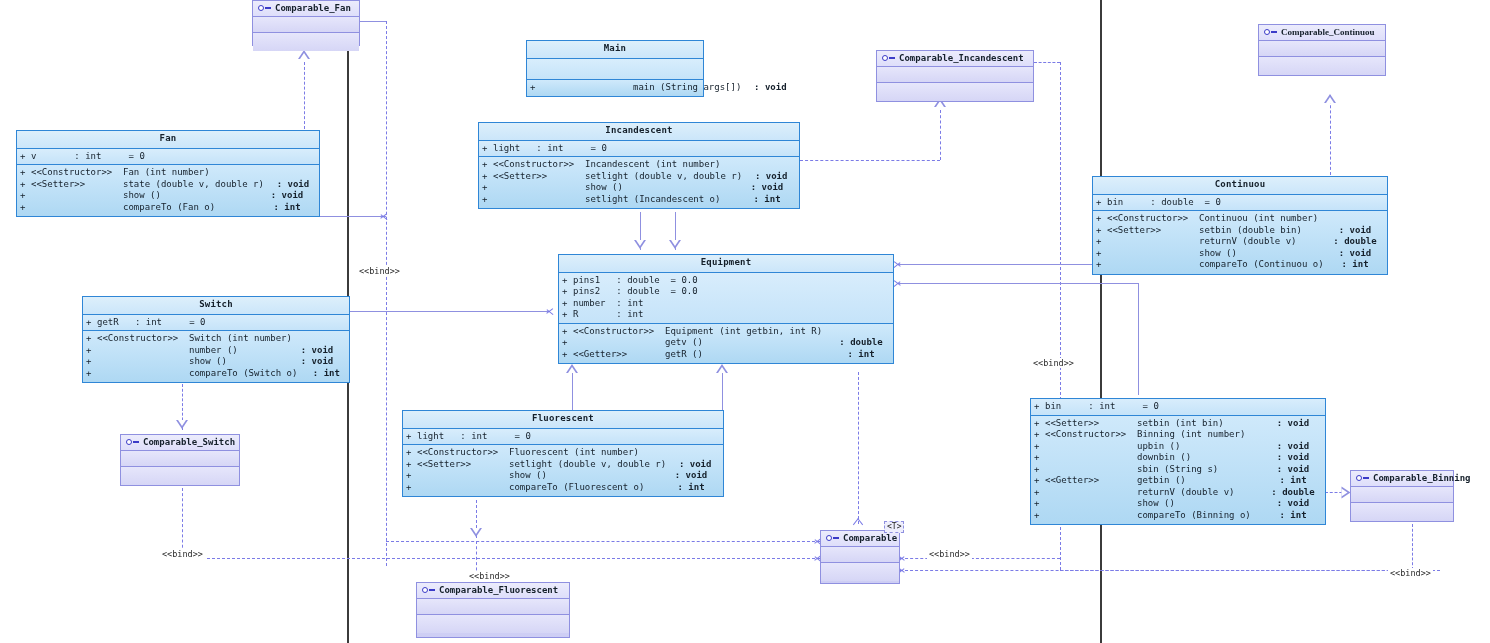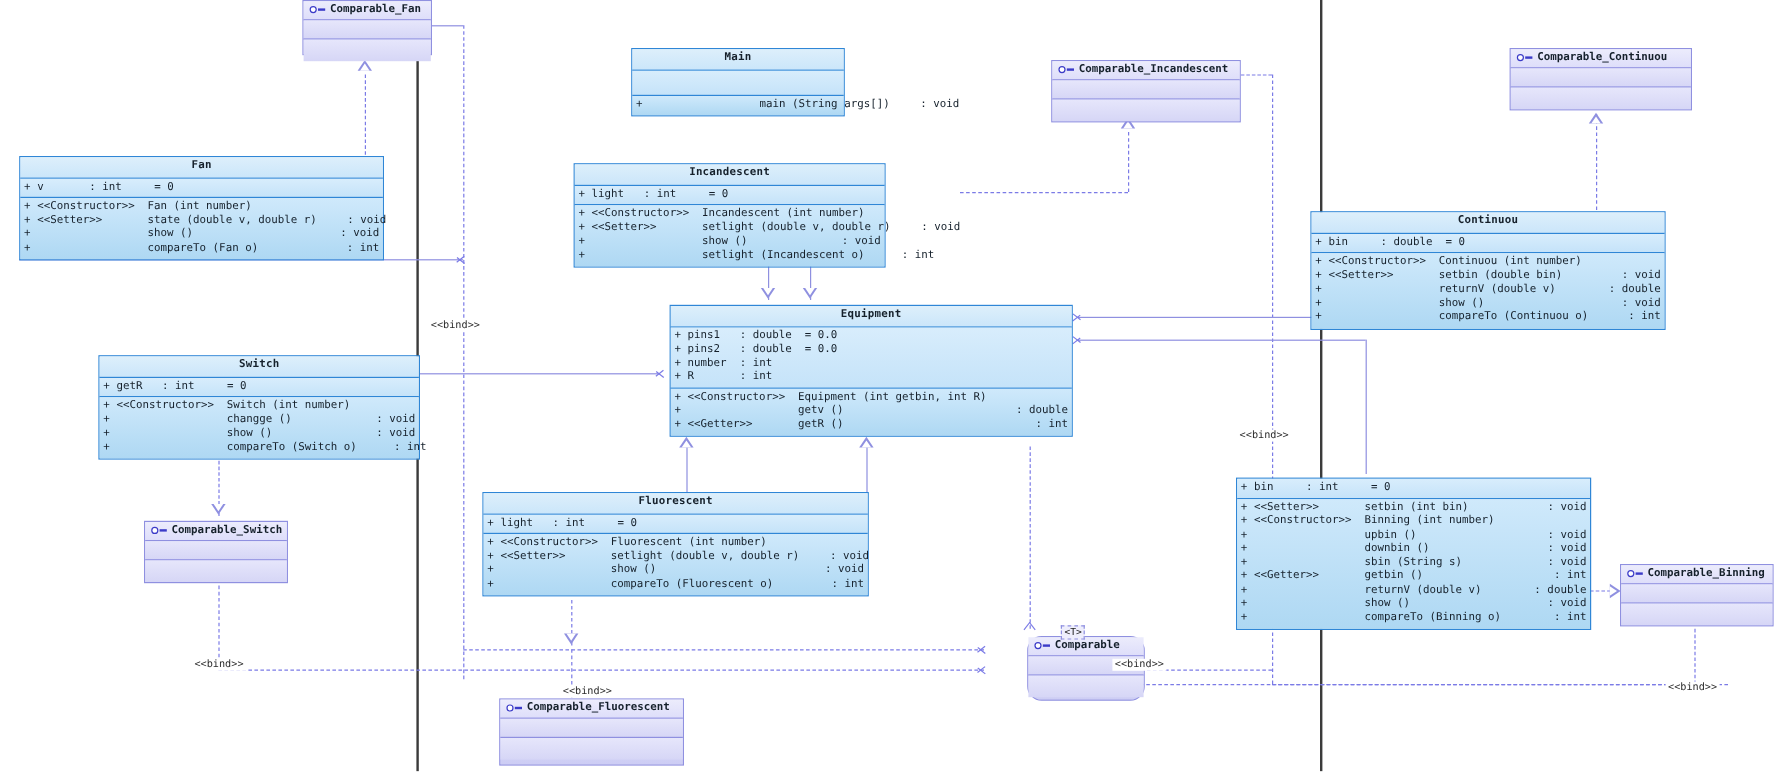--- a/index.html
+++ b/index.html
@@ -57,21 +57,21 @@
   }
   .row{
     display:flex;
     align-items:baseline;
     white-space:pre;
     padding:0 3px;
   }
   .vis{ width:11px; flex:0 0 11px; }
   .stereo{ flex:0 0 auto; }
   .nm{ flex:1 1 auto; }
-  .ty{ flex:0 0 auto; text-align:right; }
+  .ty{ flex:0 0 auto; text-align:center;font-weight:bold; }
 
   
   .a-name{ flex:0 0 auto; }
   .a-colon{ flex:0 0 auto; }
   .a-type{ flex:0 0 auto;text-align:center; }
   .a-def{ flex:0 0 auto; }
 
   
   .iface{
     position:absolute;
@@ -294,21 +294,21 @@
       <span class="lolli">
           <span class="ring"></span>
           <span class="stem"></span>
         </span>
       <span>Comparable_Incandescent</span>
     </div>
     <div class="iband"></div>
     <div class="iband"></div>
   </div>
 
-  <div class="iface" style="left:1258px;top:40px;width:152px;height:52px;">
+  <div class="iface" style="left:1258px;top:24px;width:128px;height:52px;font-family:Liberation Serif, serif;">
     <div class="ititle">
       <span class="lolli">
           <span class="ring"></span>
           <span class="stem"></span>
         </span>
       <span>Comparable_Continuou</span>
     </div>
     <div class="iband"></div>
     <div class="iband"></div>
   </div>
@@ -318,21 +318,21 @@
       <span class="lolli">
           <span class="ring"></span>
           <span class="stem"></span>
         </span>
       <span>Comparable_Switch</span>
     </div>
     <div class="iband"></div>
     <div class="iband"></div>
   </div>
 
-  <div class="iface" style="left:1350px;top:470px;width:128px;height:52px;">
+  <div class="iface" style="left:1350px;top:470px;width:104px;height:52px;">
     <div class="ititle">
       <span class="lolli">
           <span class="ring"></span>
           <span class="stem"></span>
         </span>
       <span>Comparable_Binning</span>
     </div>
     <div class="iband"></div>
     <div class="iband"></div>
   </div>
@@ -343,21 +343,21 @@
           <span class="ring"></span>
           <span class="stem"></span>
         </span>
       <span>Comparable_Fluorescent</span>
     </div>
     <div class="iband"></div>
     <div class="iband"></div>
   </div>
 
   <div class="tmpl" style="left:884px;top:521px;">&lt;T&gt;</div>
-  <div class="iface" style="left:856px;top:530px;width:98px;height:54px;border-radius:12px;">
+  <div class="iface" style="left:820px;top:530px;width:80px;height:54px;">
     <div class="ititle">
       <span class="lolli">
           <span class="ring"></span>
           <span class="stem"></span>
         </span>
       <span>Comparable</span>
     </div>
     <div class="iband"></div>
     <div class="iband"></div>
   </div>
@@ -376,21 +376,21 @@
   </div>
 
   <div class="uml" style="left:526px;top:40px;width:178px;">
     <div class="title">Main</div>
     <div class="attrs empty"></div>
     <div class="ops">
         <div class="row"><span class="vis">+</span><span class="stereo" style="width: 92px; flex: 0 0 92px;"></span><span class="nm">main (String args[])</span><span class="ty" style="width: 58px; flex: 0 0 58px;">: void</span></div>
       </div>
   </div>
 
-  <div class="uml" style="left:478px;top:136px;width:260px;">
+  <div class="uml" style="left:478px;top:122px;width:322px;">
     <div class="title">Incandescent</div>
     <div class="attrs">
         <div class="row"><span class="vis">+</span><span class="a-name">light   </span><span class="a-colon">: </span><span class="a-type">int     </span><span class="a-def">= 0</span></div>
       </div>
     <div class="ops">
         <div class="row"><span class="vis">+</span><span class="stereo" style="width: 92px; flex: 0 0 92px;">&lt;&lt;Constructor&gt;&gt;</span><span class="nm">Incandescent (int number)</span><span class="ty" style="width: 58px; flex: 0 0 58px;"></span></div>
         <div class="row"><span class="vis">+</span><span class="stereo" style="width: 92px; flex: 0 0 92px;">&lt;&lt;Setter&gt;&gt;</span><span class="nm">setlight (double v, double r)</span><span class="ty" style="width: 58px; flex: 0 0 58px;">: void</span></div>
         <div class="row"><span class="vis">+</span><span class="stereo" style="width: 92px; flex: 0 0 92px;"></span><span class="nm">show ()</span><span class="ty" style="width: 58px; flex: 0 0 58px;">: void</span></div>
         <div class="row"><span class="vis">+</span><span class="stereo" style="width: 92px; flex: 0 0 92px;"></span><span class="nm">setlight (Incandescent o)</span><span class="ty" style="width: 58px; flex: 0 0 58px;">: int</span></div>
       </div>
@@ -425,21 +425,21 @@
       </div>
   </div>
 
   <div class="uml" style="left:82px;top:296px;width:268px;">
     <div class="title">Switch</div>
     <div class="attrs">
         <div class="row"><span class="vis">+</span><span class="a-name">getR   </span><span class="a-colon">: </span><span class="a-type">int     </span><span class="a-def">= 0</span></div>
       </div>
     <div class="ops">
         <div class="row"><span class="vis">+</span><span class="stereo" style="width: 92px; flex: 0 0 92px;">&lt;&lt;Constructor&gt;&gt;</span><span class="nm">Switch (int number)</span><span class="ty" style="width: 58px; flex: 0 0 58px;"></span></div>
-        <div class="row"><span class="vis">+</span><span class="stereo" style="width: 92px; flex: 0 0 92px;"></span><span class="nm">changge ()</span><span class="ty" style="width: 58px; flex: 0 0 58px;">: void</span></div>
+        <div class="row"><span class="vis">+</span><span class="stereo" style="width: 92px; flex: 0 0 92px;"></span><span class="nm">number ()</span><span class="ty" style="width: 58px; flex: 0 0 58px;">: void</span></div>
         <div class="row"><span class="vis">+</span><span class="stereo" style="width: 92px; flex: 0 0 92px;"></span><span class="nm">show ()</span><span class="ty" style="width: 58px; flex: 0 0 58px;">: void</span></div>
         <div class="row"><span class="vis">+</span><span class="stereo" style="width: 92px; flex: 0 0 92px;"></span><span class="nm">compareTo (Switch o)</span><span class="ty" style="width: 58px; flex: 0 0 58px;">: int</span></div>
       </div>
   </div>
 
   <div class="uml" style="left:402px;top:410px;width:322px;">
     <div class="title">Fluorescent</div>
     <div class="attrs">
         <div class="row"><span class="vis">+</span><span class="a-name">light   </span><span class="a-colon">: </span><span class="a-type">int     </span><span class="a-def">= 0</span></div>
       </div>

